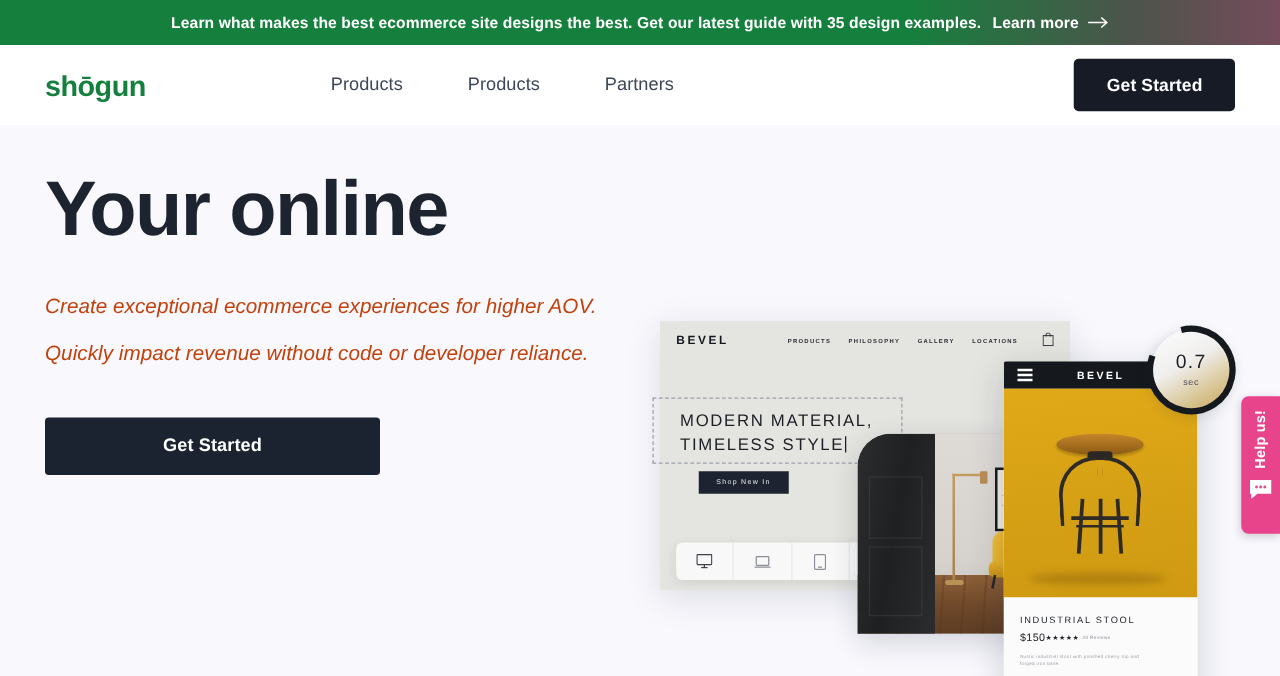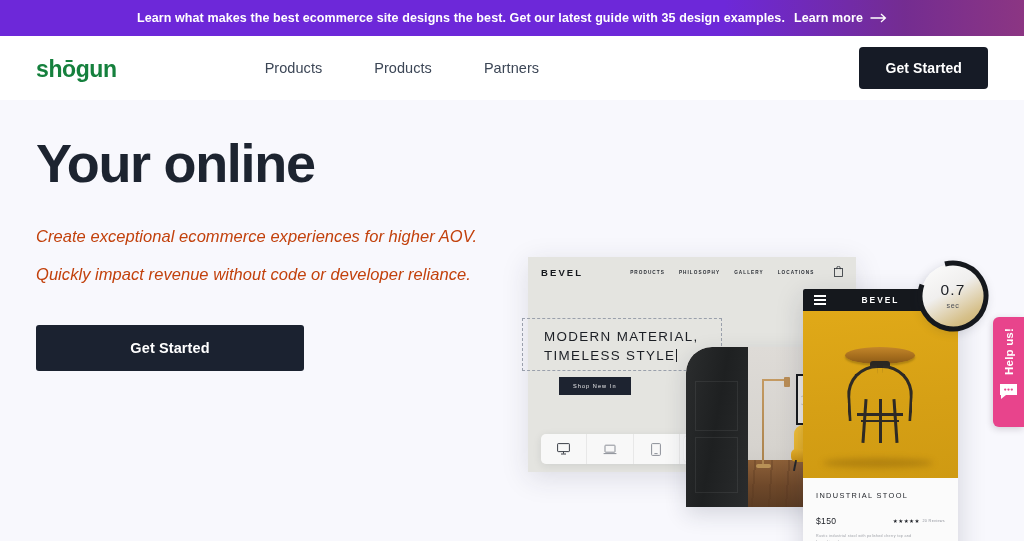--- a/index.html
+++ b/index.html
@@ -14,21 +14,21 @@
   body {
     font-family: "Liberation Sans", sans-serif;
     background: #f8f8fd;
     -webkit-font-smoothing: antialiased;
   }
 
   
   .banner {
     position: relative;
     height: 36px;
-    background: #6d28d9;
+    background: #15803d;
     display: flex;
     align-items: center;
     justify-content: center;
     overflow: hidden;
   }
   .banner::after {
     content: "";
     position: absolute;
     top: 0; right: 0; bottom: 0;
     width: 300px;
@@ -112,21 +112,21 @@
     background: #f8f8fd;
     overflow: hidden;
   }
   .hero-copy {
     position: absolute;
     left: 36px;
     top: 33px;
     width: 470px;
   }
   .hero-title {
-    font-size: 54px;
+    font-size: 62px;
     line-height: 1.12;
     font-weight: 700;
     color: #1d2430;
     letter-spacing: -1.3px;
   }
   .hero-sub {
     font-size: 16.5px;
     color: #c2410c;
     margin-top: 32px;
     line-height: 1.45;
@@ -432,22 +432,22 @@
   .phone-body {
     background: #fbfbfb;
     height: 95px;
     padding: 13px 13px 0 13px;
     position: relative;
   }
   .pd-title {
     font-size: 7.4px; letter-spacing: 1.35px; color: #1c1f25; font-weight: 400;
   }
   .pd-row {
-    display: flex; align-items: center; justify-content: space-between;
-    margin-top: 16px;
+    display: flex; align-items: center; 
+    margin-top: 5px;
   }
   .pd-price { font-size: 8.6px; color: #1c1f25; letter-spacing: .3px; }
   .pd-rating { display: flex; align-items: center; gap: 2.5px; }
   .pd-stars { color: #1c1f25; font-size: 5.6px; letter-spacing: .4px; }
   .pd-reviews { font-size: 3.7px; color: #8d9099; letter-spacing: .35px; }
   .pd-desc {
     margin-top: 7px; font-size: 3.6px; line-height: 1.75;
     color: #9a9da4; letter-spacing: .3px; width: 105px;
   }
   .pd-cart {

